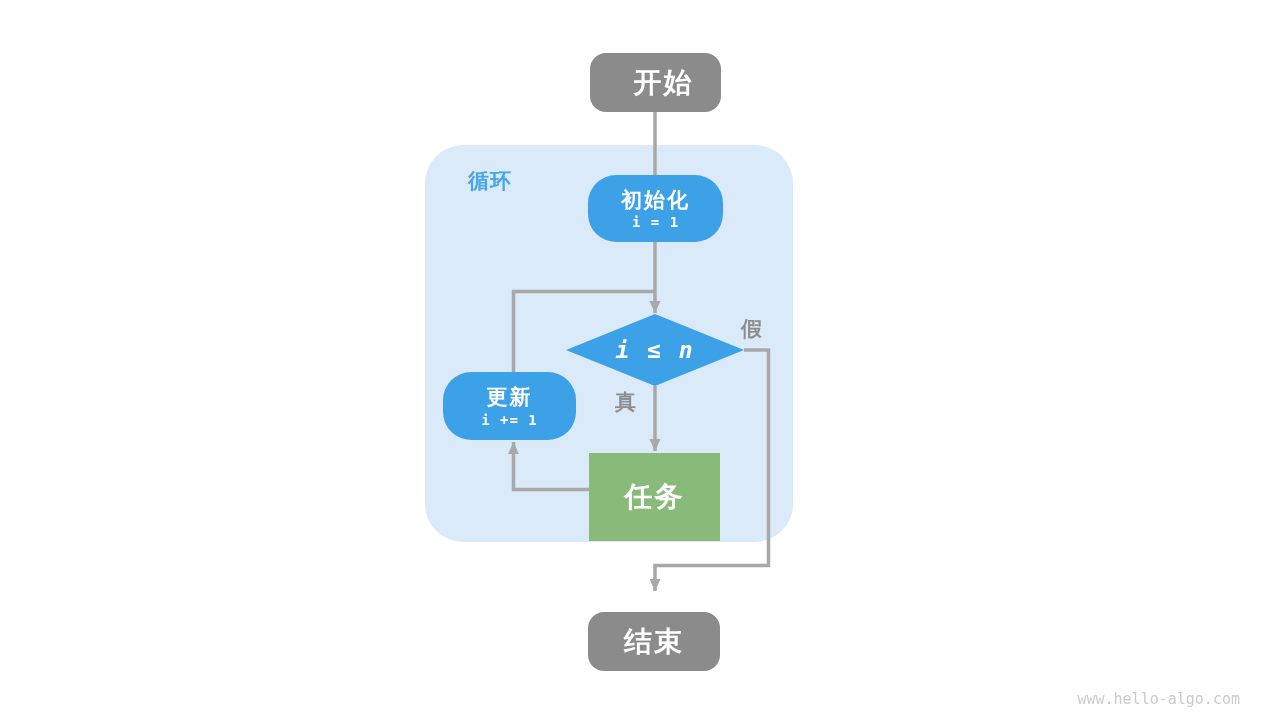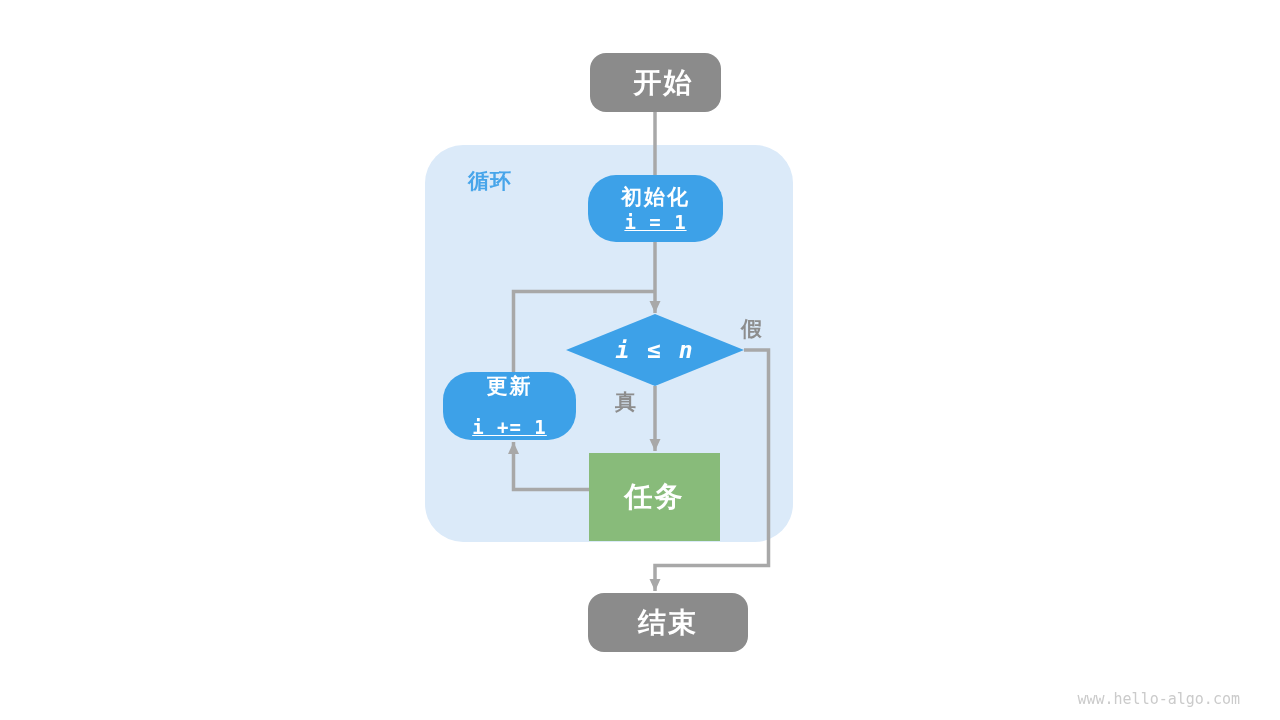--- a/index.html
+++ b/index.html
@@ -35,36 +35,36 @@
   .node {
     position: absolute; display: flex; flex-direction: column;
     align-items: center; justify-content: center;
     color: #FFFFFF; text-align: center; z-index: 3;
   }
   .terminal {
     background: var(--node-gray); border-radius: 16px;
     font-size: 28px; font-weight: bold; letter-spacing: 2px;
   }
   .node-start { left: 590px; top: 53px; width: 131px; height: 59px; padding-left: 16px; }
-  .node-end   { left: 588px; top: 593px; width: 160px; height: 59px; }
+  .node-end   { left: 588px; top: 612px; width: 132px; height: 59px; }
 
   .process { background: var(--process-blue); border-radius: 28px; }
   .node-init   { left: 588px; top: 175px; width: 135px; height: 67px; }
-  .node-update { left: 443px; top: 372px; width: 133px; height: 68px; justify-content: space-between; }
+  .node-update { left: 443px; top: 372px; width: 133px; height: 68px; }
 
   .node-task {
     left: 589px; top: 453px; width: 131px; height: 88px;
     background: var(--task-green);
     font-size: 28px; font-weight: bold; letter-spacing: 2px;
   }
 
   .proc-line1 { font-size: 21px; font-weight: bold; letter-spacing: 2px; line-height: 1.3; }
   .proc-line2 {
     font-family: "DejaVu Sans Mono", monospace;
-    font-size: 19px; font-weight: bold; line-height: 1.3; letter-spacing: 1px; text-decoration: underline;
+    font-size: 14px; font-weight: bold; line-height: 1.3; letter-spacing: 1px;
   }
 
   .condition-label {
     position: absolute; left: 566px; top: 314px; width: 178px; height: 72px;
     display: flex; align-items: center; justify-content: center;
     font-family: "DejaVu Sans Mono", monospace;
     font-size: 23px; font-weight: bold; color: #FFFFFF;
     letter-spacing: 2px; z-index: 3; font-style: italic;
   }
 

